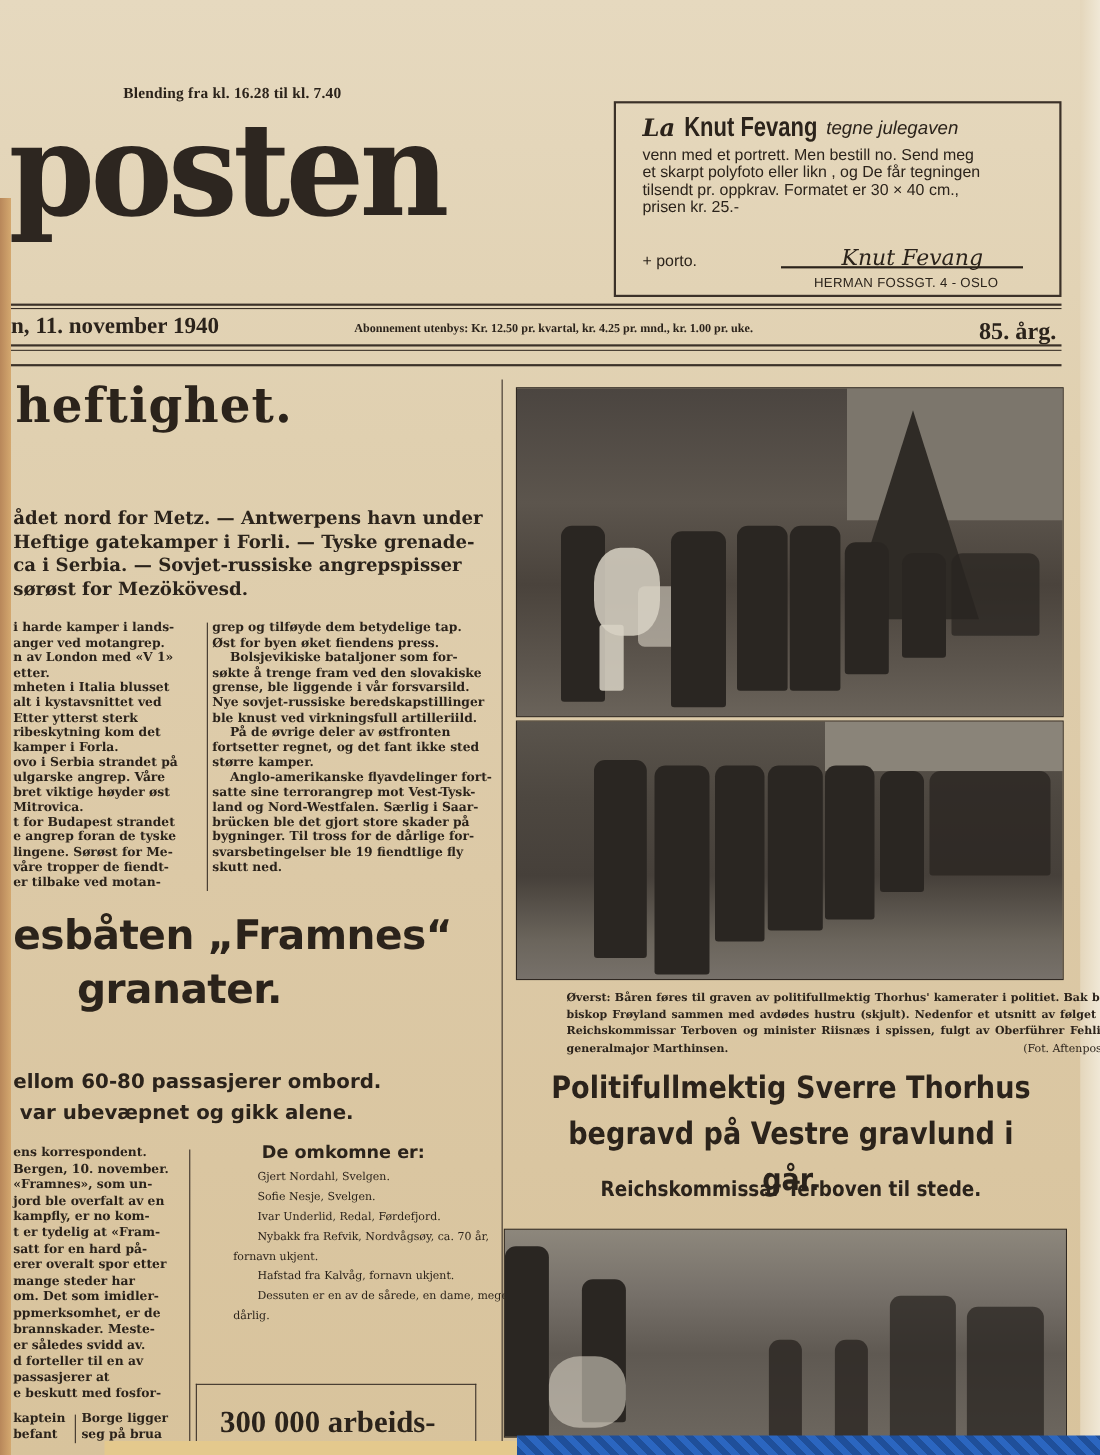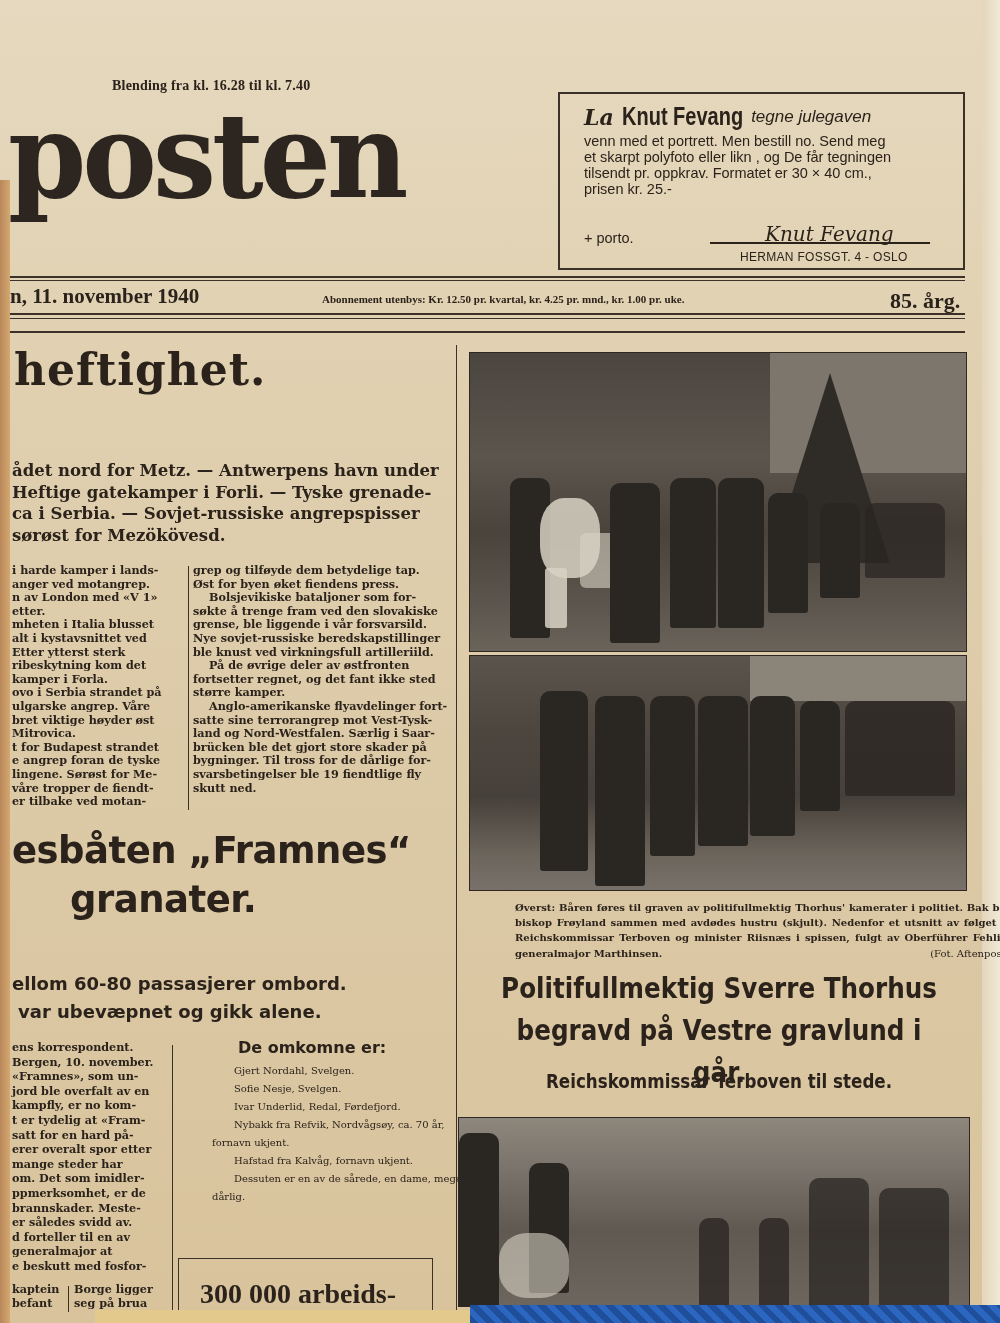--- a/index.html
+++ b/index.html
@@ -214,21 +214,21 @@
   <p>kampfly, er no kom-</p>
   <p>t er tydelig at «Fram-</p>
   <p>satt for en hard på-</p>
   <p>erer overalt spor etter</p>
   <p>mange steder har</p>
   <p>om. Det som imidler-</p>
   <p>ppmerksomhet, er de</p>
   <p>brannskader. Meste-</p>
   <p>er således svidd av.</p>
   <p>d forteller til en av</p>
-  <p>generalmajor at</p>
+  <p>passasjerer at</p>
   <p>e beskutt med fosfor-</p>
 </div>
 <div class="col" style="left:12px; top:1283px; width:58px;">
   <p>kaptein</p>
   <p>befant</p>
 </div>
 <div class="col-divider" style="left:68px; top:1286px; height:26px;"></div>
 <div class="col" style="left:74px; top:1283px; width:86px;">
   <p>Borge ligger</p>
   <p>seg på brua</p>

